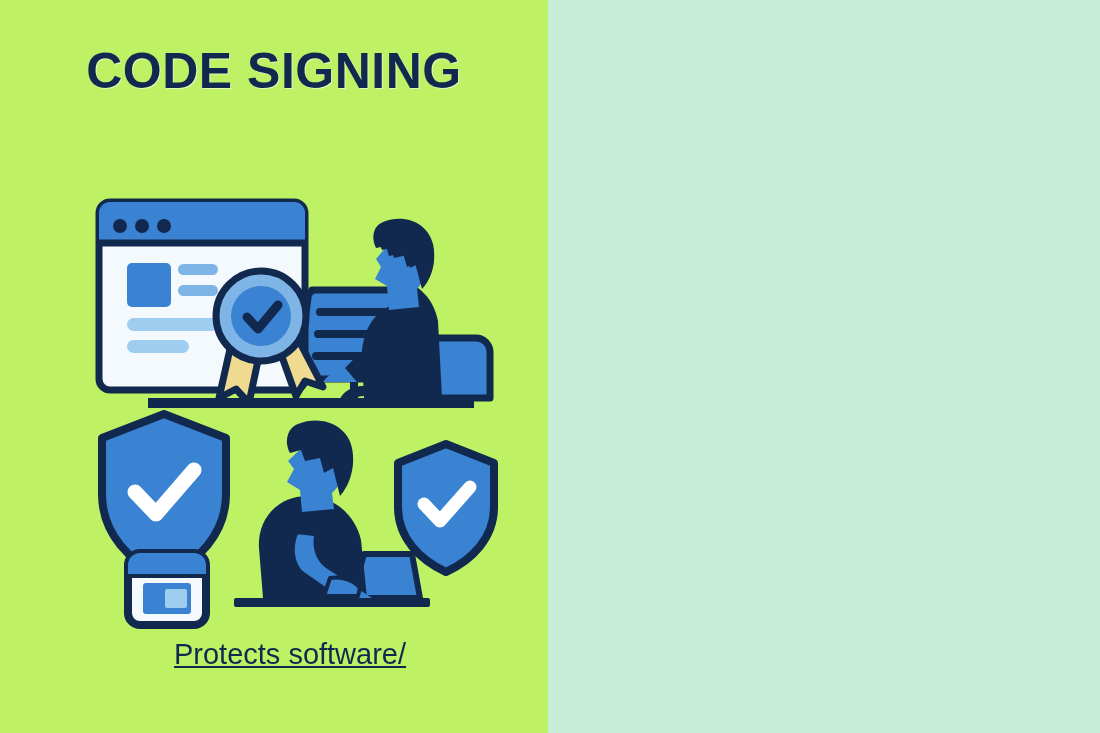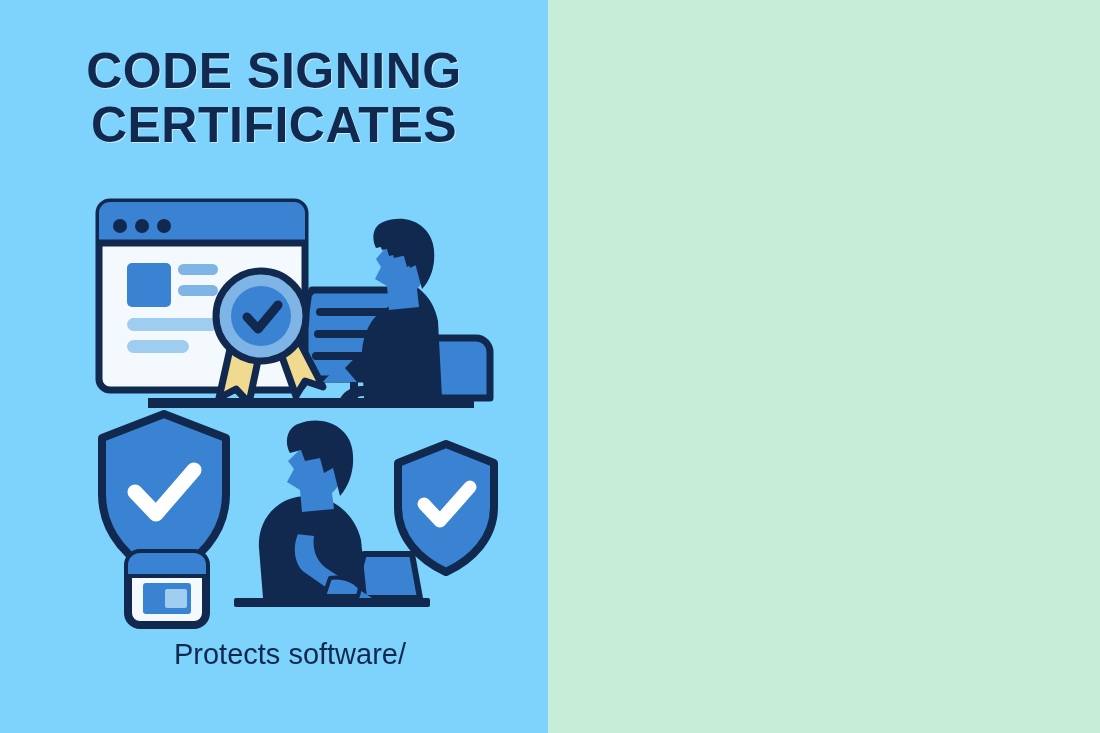--- a/index.html
+++ b/index.html
@@ -17,21 +17,21 @@
     overflow: hidden;
   }
   .panel {
     position: absolute;
     top: 0;
     height: 733px;
   }
   #panel-left {
     left: 0;
     width: 548px;
-    background: #7dd3fc;
+    background: #bef264;
   }
   #panel-right {
     left: 548px;
     width: 552px;
     background: #c7ecd7;
   }
   .panel-title {
     position: absolute;
     text-align: center;
     font-weight: bold;
@@ -52,20 +52,21 @@
     text-align: center;
     font-size: 29px;
     line-height: 1.22;
     margin: 0;
   }
   #caption-left {
     left: 80px;
     top: 637px;
     width: 420px;
     color: #12294f;
+    text-decoration: underline;
   }
   .art {
     position: absolute;
     left: 0;
     top: 0;
   }
   #art-left { width: 548px; height: 733px; }
   #art-right { left: 548px; width: 552px; height: 733px; }
 </style>
 </head>
@@ -173,21 +174,20 @@
         <path d="M330 578 c12 -2 24 2 30 10 l-2 8 h-34 z" fill="#3a82d2" stroke="#12294f" stroke-width="4" stroke-linejoin="round"></path>
 
         <path d="M310 440 c18 -2 32 9 33 26 1 13 -5 22 -11 27 l2 16 -32 3 -2 -22 -13 -8 7 -13 -6 -8 z" fill="#3a82d2"></path>
 
         <path d="M298 424 c24 -10 50 2 54 24 4 20 -3 38 -12 48 l-7 -28 -9 5 -4 -15 -15 3 -4 -11 -11 3 c-6 -11 -3 -25 8 -29 z" fill="#12294f"></path>
       </g>
     </svg>
 
     <h1 class="panel-title" id="title-left">
       <span>CODE SIGNING</span><br>
-      <span>CERTIFICATES</span>
     </h1>
 
     <p class="panel-caption" id="caption-left">
       <span>Protects software/</span><br>
     </p>
   </div>
 
   <div class="panel" id="panel-right">
 
     <svg class="art" id="art-right" viewBox="0 0 552 733" aria-hidden="true">

